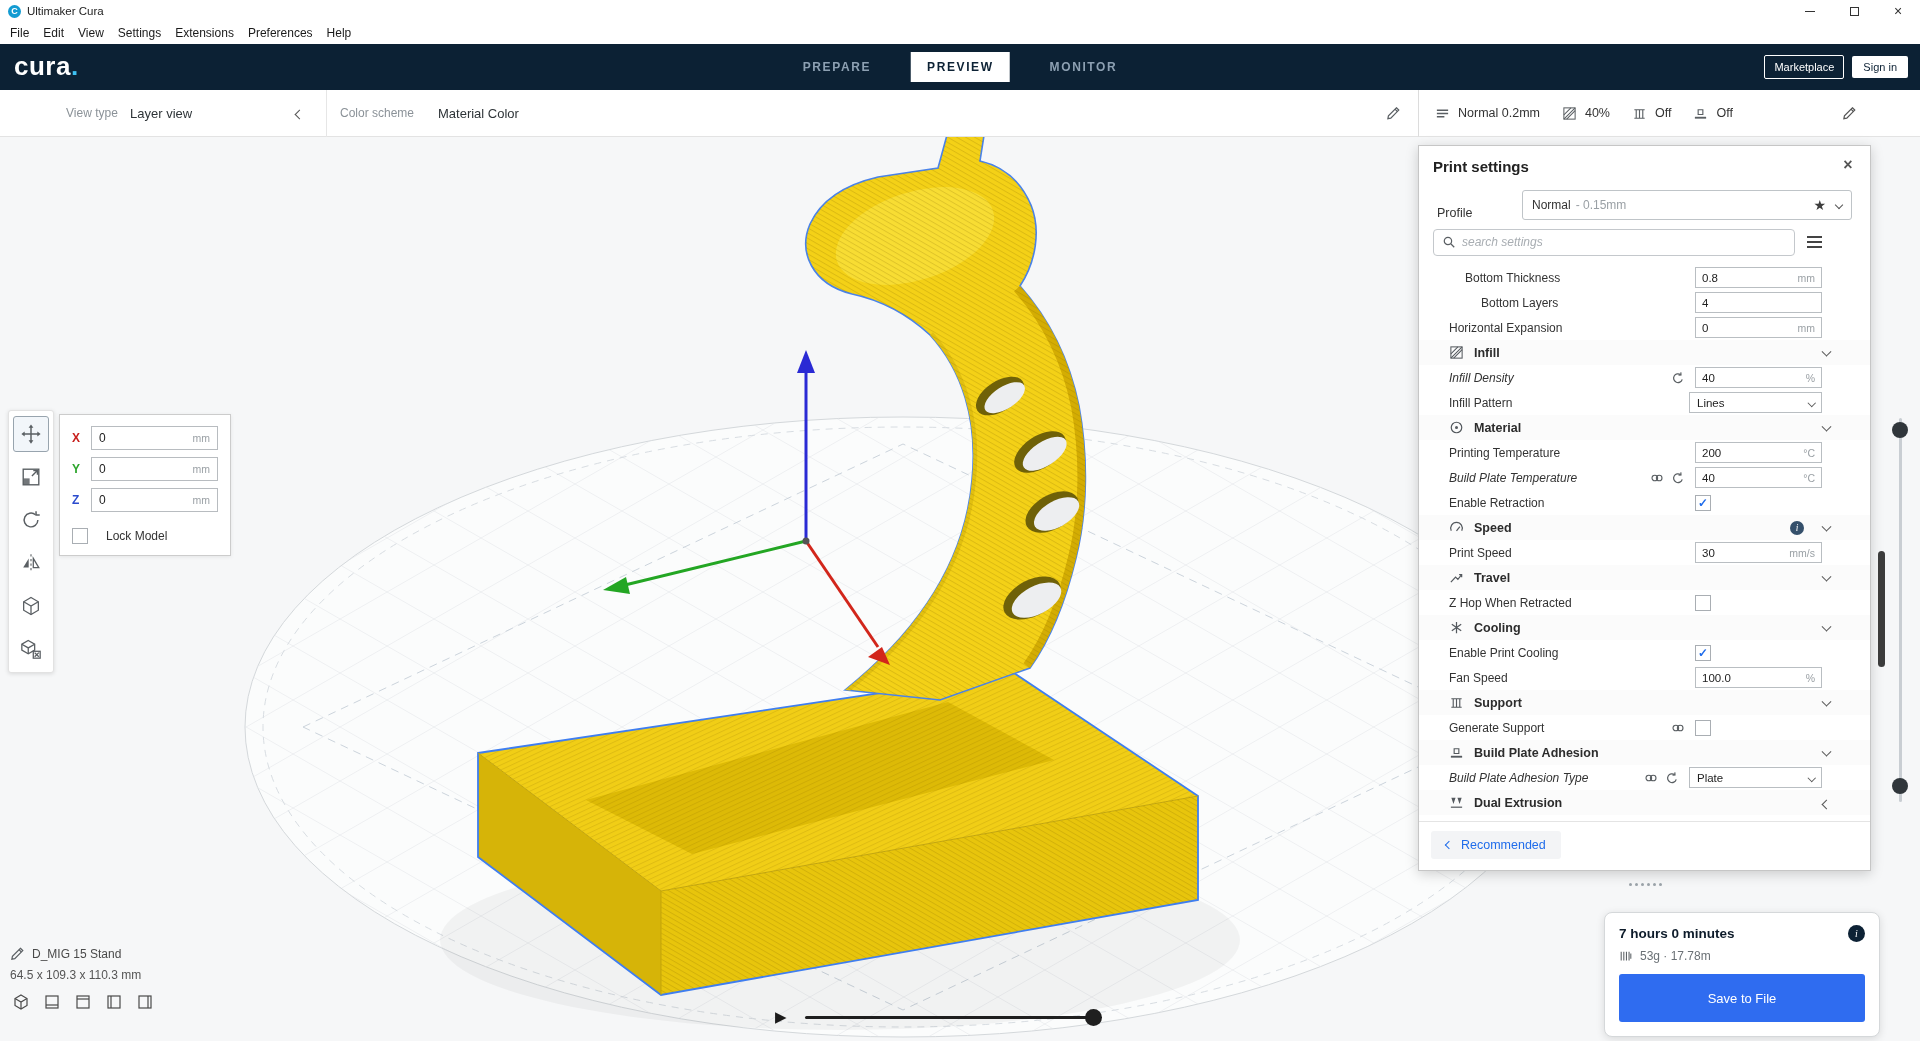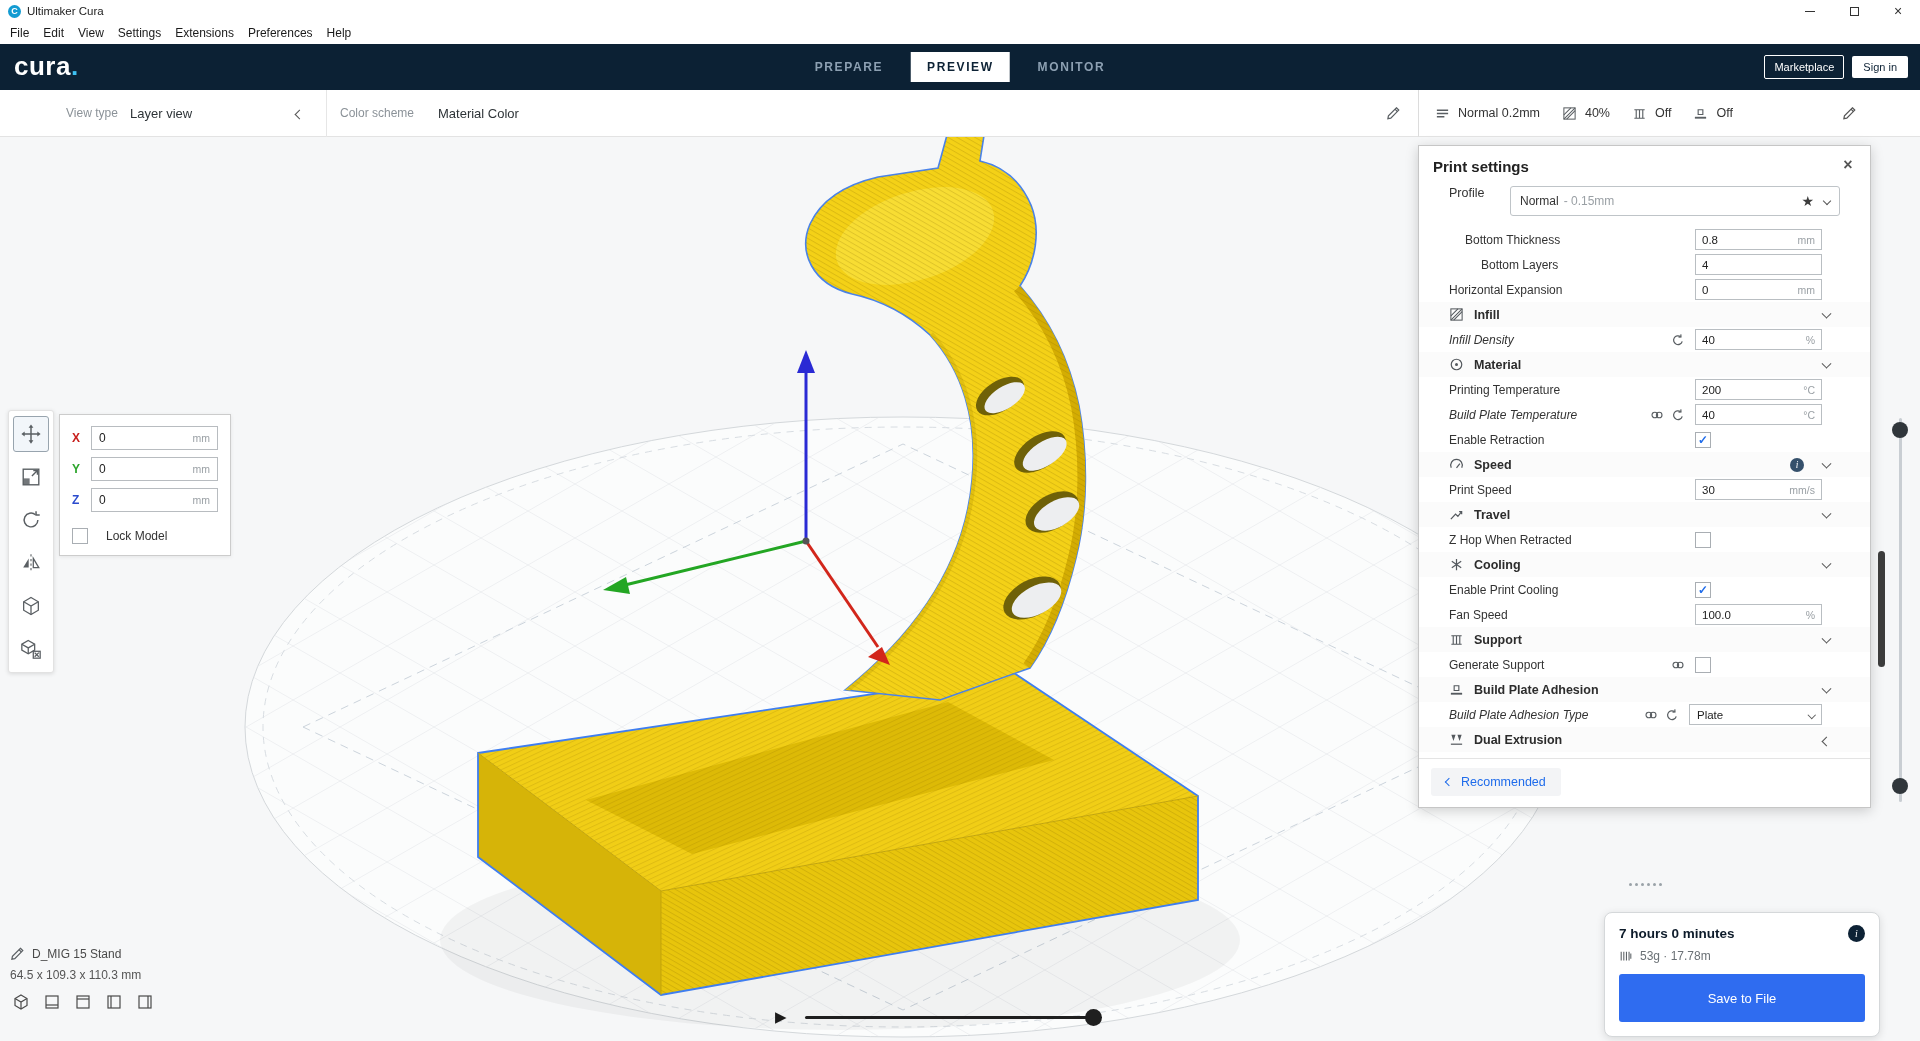--- a/index.html
+++ b/index.html
@@ -11,21 +11,21 @@
   #titlebar .title-text{font-size:11.5px;color:#222}
   #win-controls{position:absolute;right:0;top:0;display:flex}
   .win-btn{width:44px;height:22px;display:flex;align-items:center;justify-content:center;color:#333;font-size:14px}
   .win-btn .min-glyph{display:block;width:10px;height:1px;background:#333}
   .win-btn .max-glyph{display:block;width:9px;height:9px;border:1px solid #333}
   #menubar{height:22px;background:#fff;display:flex;align-items:center;padding-left:3px}
   .menu-item{font-size:12px;color:#1b1b1b;padding:3px 7px}
   #topbar{height:46px;background:#0c2134;position:relative;display:flex;align-items:center}
   #logo{position:absolute;left:14px;top:7px;font-size:26px;font-weight:bold;color:#fff;letter-spacing:0.5px}
   #logo .dot{color:#3ec1f3}
-  #tabs{position:absolute;left:50%;top:8px;transform:translateX(-50%);display:flex;gap:12px;height:30px}
+  #tabs{position:absolute;left:50%;top:8px;transform:translateX(-50%);display:flex;gap:24px;height:30px}
   .tab{min-width:96px;padding:0 16px;display:flex;align-items:center;justify-content:center;font-size:12px;font-weight:600;letter-spacing:1.6px;color:#8da0b2}
   .tab.active{background:#fff;color:#0d2235}
   #topbar-right{position:absolute;right:12px;top:0;height:46px;display:flex;gap:8px;align-items:center}
   .btn-marketplace{border:1px solid #fff;color:#fff;font-size:11px;padding:5px 9px;border-radius:2px}
   .btn-signin{background:#fff;color:#0d2235;font-size:11px;padding:5px 11px;border-radius:2px}
   
   #stagebar{position:absolute;top:90px;left:0;width:1920px;height:47px;background:#fff;border-bottom:1px solid #e3e3e3;z-index:20}
   .sb-abs{position:absolute;top:50%;transform:translateY(-50%)}
   .sb-label{font-size:12px;color:#8b9298}
   .sb-value{font-size:13px;color:#2e3438}
@@ -49,21 +49,21 @@
   .axis-letter{width:10px;font-size:12px;font-weight:bold}
   .axis-input{flex:1;height:24px;border:1px solid #b8bcc0;background:#fff;display:flex;align-items:center;padding:0 7px;font-size:12px;color:#222}
   .axis-unit{margin-left:auto;color:#9aa0a5;font-size:10.5px}
   .lock-row{display:flex;align-items:center;gap:18px;margin-top:16px}
   .checkbox{width:16px;height:16px;border:1px solid #a9aeb3;background:#fff;display:flex;align-items:center;justify-content:center;font-size:12px;font-weight:bold;color:#1f6ceb}
   .lock-label{font-size:12px;color:#333}
   
   #settings-panel{position:absolute;left:1418px;top:145px;width:453px;background:#fff;border:1px solid #c6c6c6;box-shadow:0 3px 12px rgba(0,0,0,.18);z-index:30}
   .sp-header{height:40px;display:flex;align-items:center;padding:0 14px;font-size:15px;font-weight:bold;color:#222;position:relative}
   #sp-close{position:absolute;right:12px;top:9px;font-size:16px;color:#555;width:20px;height:20px;display:flex;align-items:center;justify-content:center}
-  .profile-row{height:34px;display:flex;align-items:flex-start;padding:0 30px;margin-bottom:3px}
+  .profile-row{height:34px;display:flex;align-items:flex-end;padding:0 18px;margin-bottom:3px}
   .profile-label{font-size:12.5px;color:#333}
   .profile-box{margin-left:auto;width:330px;height:30px;border:1px solid #bfc4c8;border-radius:3px;display:flex;align-items:center;padding:0 9px;font-size:12px;background:#fff}
   .profile-value{color:#333}
   .profile-suffix{color:#9aa0a5;margin-left:5px}
   .profile-star{margin-left:auto;color:#3d3d3d;font-size:14px}
   .profile-box .chev{margin-left:10px;color:#555;width:6px;height:6px}
   .search-row{height:38px;display:flex;align-items:center;padding:0 14px;gap:12px}
   .search-box{width:362px;height:27px;border:1px solid #c4c8cc;border-radius:4px;display:flex;align-items:center;padding:0 8px;gap:6px;color:#9aa0a6}
   .search-box input{border:none;outline:none;flex:1;font-size:12px;font-family:"Liberation Sans",sans-serif;color:#333;background:transparent}
   .search-box input::placeholder{color:#a8adb2;font-style:italic}
@@ -380,20 +380,36 @@
   </div>
   <div class="profile-row">
     <span class="profile-label">Profile</span>
     <div class="profile-box">
       <span class="profile-value">Normal</span>
       <span class="profile-suffix">- 0.15mm</span>
       <span class="profile-star">★</span>
       <i class="chev chev-down"></i>
     </div>
   </div>
+  <div class="search-row">
+    <div class="search-box">
+      <span class="icon" id="search-icon-slot">
+          <svg viewBox="0 0 16 16" width="14" height="14" fill="none" stroke="currentColor" stroke-width="1.4">
+            <circle cx="6.8" cy="6.8" r="4.2"></circle>
+            <path d="M10 10l4 4"></path>
+          </svg>
+        </span>
+      <input type="text" placeholder="search settings" style="">
+    </div>
+    <span class="hamburger">
+        <i></i>
+        <i></i>
+        <i></i>
+      </span>
+  </div>
   <div id="settings-rows">
       <div class="row set">
         <span class="lbl" style="margin-left: 46px;">Bottom Thickness</span>
         <span class="spacer"></span>
         <div class="ctrl-slot">
           <div class="val-box">
             <span>0.8</span>
             <span class="unit">mm</span>
           </div>
         </div>
@@ -435,20 +451,30 @@
             <svg viewBox="0 0 16 16" width="14" height="14" fill="none" stroke="currentColor" stroke-width="1.4">
               <path d="M12.8 9.5A5 5 0 1 1 11 4.2"></path>
               <path d="M11.2 1.6l.2 2.8-2.8.4"></path>
             </svg>
           </span>
         </span>
         <div class="ctrl-slot">
           <div class="val-box">
             <span>40</span>
             <span class="unit">%</span>
+          </div>
+        </div>
+      </div>
+      <div class="row set">
+        <span class="lbl" style="margin-left: 30px;">Infill Pattern</span>
+        <span class="spacer"></span>
+        <div class="ctrl-slot sel">
+          <div class="sel-box">
+            <span>Lines</span>
+            <i class="chev chev-down"></i>
           </div>
         </div>
       </div>
       <div class="row cat">
         <span class="icon cat-icon">
           <svg viewBox="0 0 16 16" width="15" height="15" fill="none" stroke="currentColor" stroke-width="1.3">
             <circle cx="8" cy="8" r="5.6"></circle>
             <circle cx="8" cy="8" r="1.6" fill="currentColor" stroke="none"></circle>
           </svg>
         </span>

